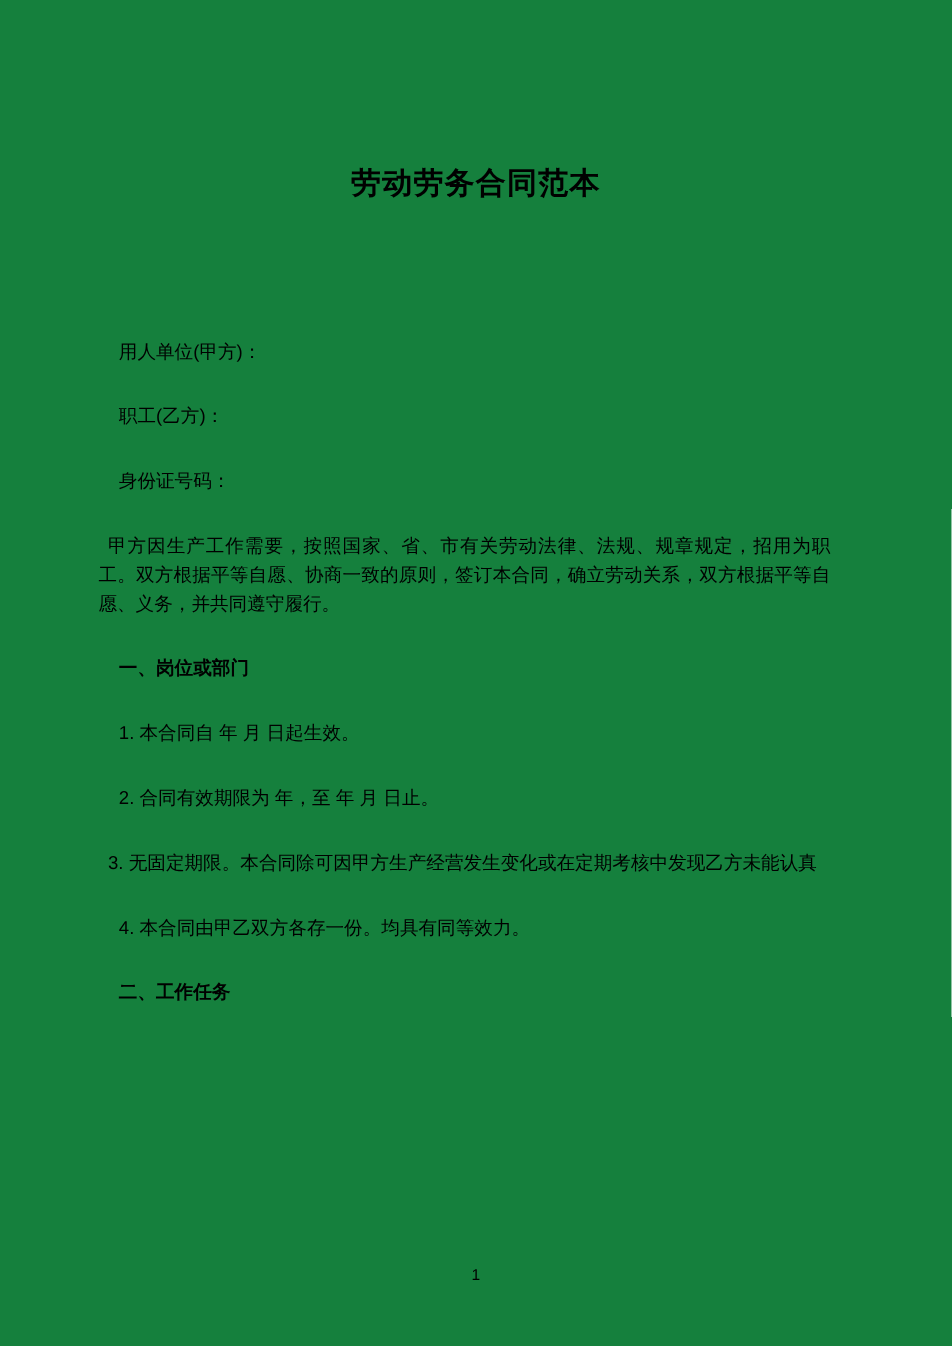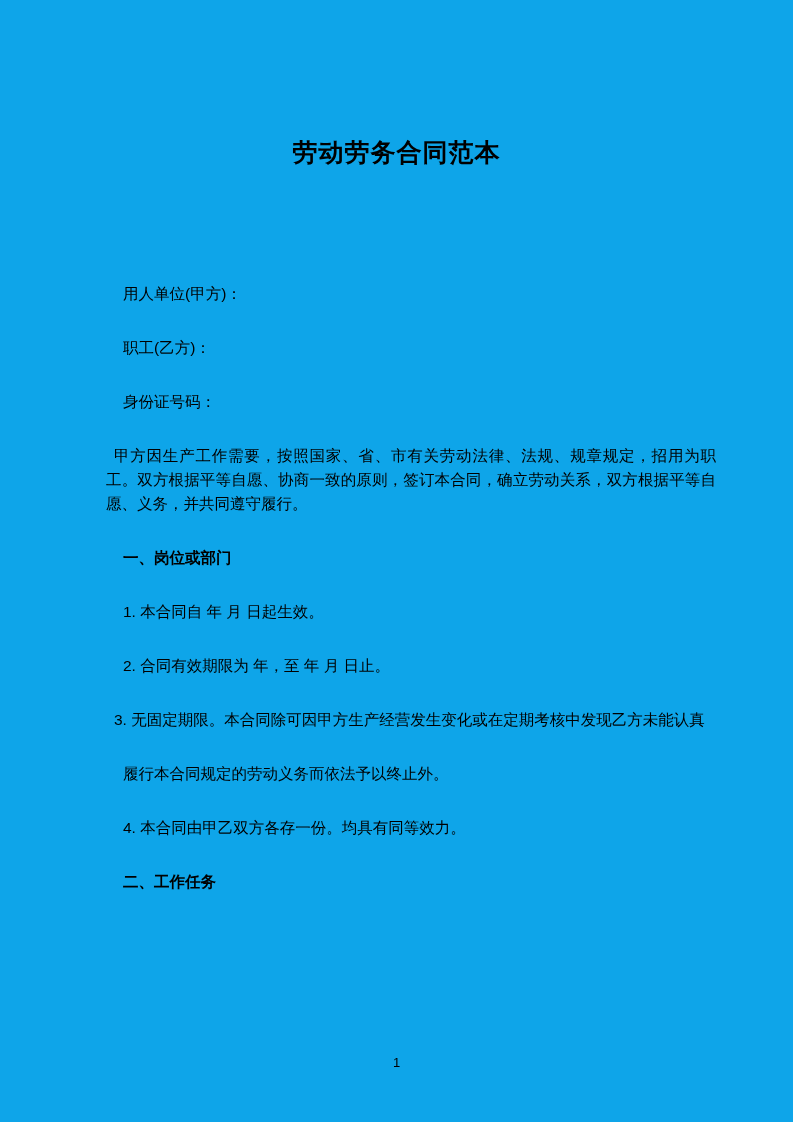--- a/index.html
+++ b/index.html
@@ -8,38 +8,38 @@
     background: #ffffff;
   }
   body {
     font-family: "Liberation Sans", sans-serif;
     color: #000000;
   }
   .page {
     position: relative;
     width: 793px;
     height: 1122px;
-    background: #0ea5e9;
+    background: #15803d;
     box-sizing: border-box;
     overflow: hidden;
   }
   .doc-title {
     position: absolute;
     top: 136px;
     left: 0;
     width: 793px;
     text-align: center;
     font-size: 25px;
     font-weight: bold;
     letter-spacing: 1px;
   }
   .body-block {
     position: absolute;
     top: 282px;
-    left: 106px;
+    left: 82px;
     width: 610px;
   }
   .para {
     font-size: 15.5px;
     line-height: 1.55;
     margin: 0 0 30px 0;
     text-align: justify;
   }
   .para.indent {
     text-indent: 17px;
@@ -69,20 +69,19 @@
 
   <div class="body-block">
     <p class="para indent">用人单位(甲方)：</p>
     <p class="para indent">职工(乙方)：</p>
     <p class="para indent">身份证号码：</p>
     <p class="para indent-small">甲方因生产工作需要，按照国家、省、市有关劳动法律、法规、规章规定，招用为职工。双方根据平等自愿、协商一致的原则，签订本合同，确立劳动关系，双方根据平等自愿、义务，并共同遵守履行。</p>
     <p class="para heading">一、岗位或部门</p>
     <p class="para indent">1. 本合同自 年 月 日起生效。</p>
     <p class="para indent">2. 合同有效期限为 年，至 年 月 日止。</p>
     <p class="para indent-small">3. 无固定期限。本合同除可因甲方生产经营发生变化或在定期考核中发现乙方未能认真</p>
-    <p class="para indent">履行本合同规定的劳动义务而依法予以终止外。</p>
     <p class="para indent">4. 本合同由甲乙双方各存一份。均具有同等效力。</p>
     <p class="para heading">二、工作任务</p>
   </div>
 
   <div class="page-number">1</div>
 
 </div>
 
 </body></html>

